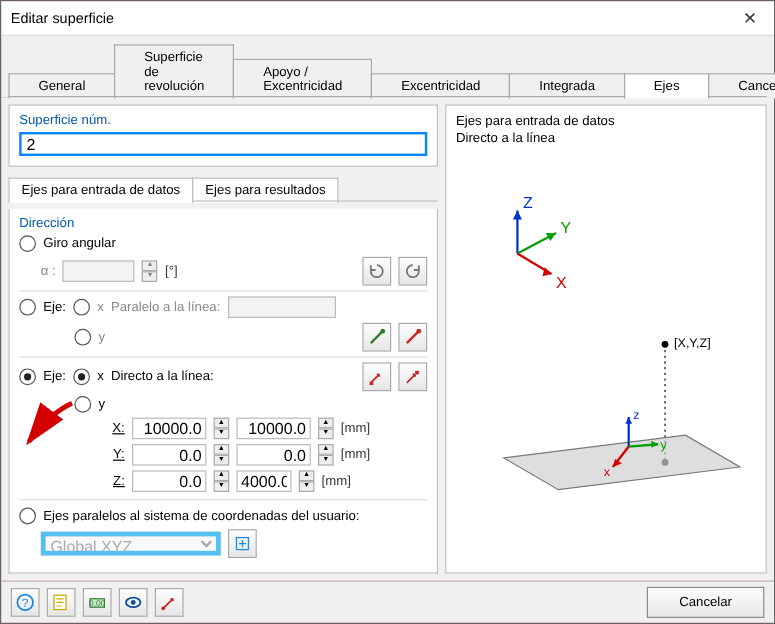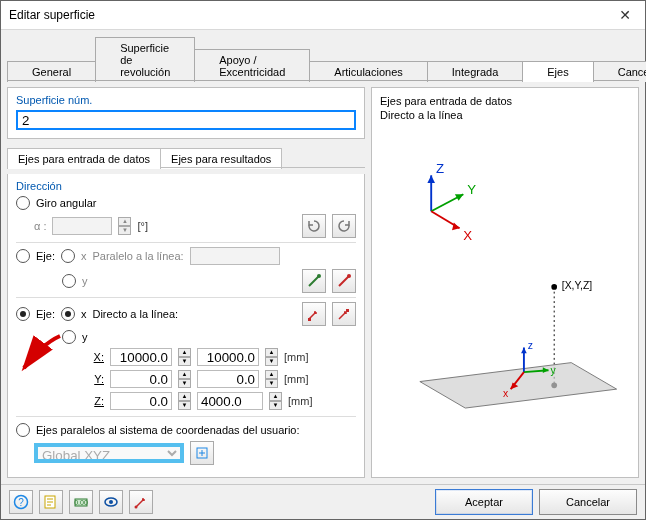--- a/index.html
+++ b/index.html
@@ -58,21 +58,21 @@
 
   <div class="titlebar">
     <div class="title">Editar superficie</div>
     <div class="close">✕</div>
   </div>
 
   <div class="main-tabs">
     <div class="main-tab">General</div>
     <div class="main-tab">Superficie de revolución</div>
     <div class="main-tab">Apoyo / Excentricidad</div>
-    <div class="main-tab">Articulaciones</div>
+    <div class="main-tab">Excentricidad</div>
     <div class="main-tab">Integrada</div>
     <div class="main-tab sel">Ejes</div>
     <div class="main-tab">Cancelar</div>
     <div class="line"></div>
   </div>
 
   <div class="body">
     <div class="leftpanel">
 
       <div class="group">
@@ -211,21 +211,21 @@
           <span class="unit">[mm]</span>
         </div>
 
         <div class="row" style="margin-left:74px">
           <span class="coord-label">Z:</span>
           <input class="field" style="width: 62px; text-align: right;" value="0.0">
           <div class="spinbtn">
               <span>▲</span>
               <span>▼</span>
             </div>
-          <input class="field" style="width: 66px; " value="4000.0">
+          <input class="field" style="width: 46px; text-align: right;" value="4000.0">
           <div class="spinbtn">
               <span>▲</span>
               <span>▼</span>
             </div>
           <span class="unit">[mm]</span>
         </div>
 
         <div style="height:1px;background:#ddd;margin:6px 0"></div>
 
         <div class="row">
@@ -313,17 +313,16 @@
           <circle cx="8" cy="8" r="2" fill="#0b4ea2"></circle>
         </svg>
       </div>
     <div class="iconbtn">
         <svg width="16" height="16">
           <path d="M3 13 L11 5 M11 5 L9 5 M11 5 L11 7" stroke="#c62828" stroke-width="1.5" fill="none"></path>
           <circle cx="3" cy="13" r="1.5" fill="#c62828"></circle>
         </svg>
       </div>
     <div class="spacer"></div>
-    <div class="btn primary">Aceptar</div>
     <div class="btn">Cancelar</div>
   </div>
 
 </div>
 
 </body></html>

